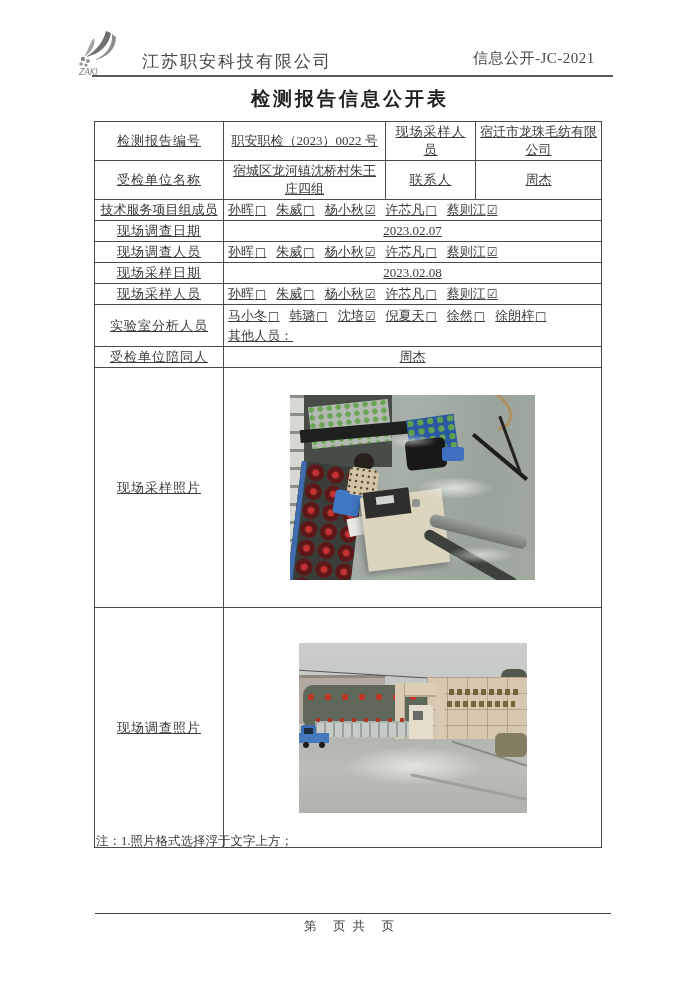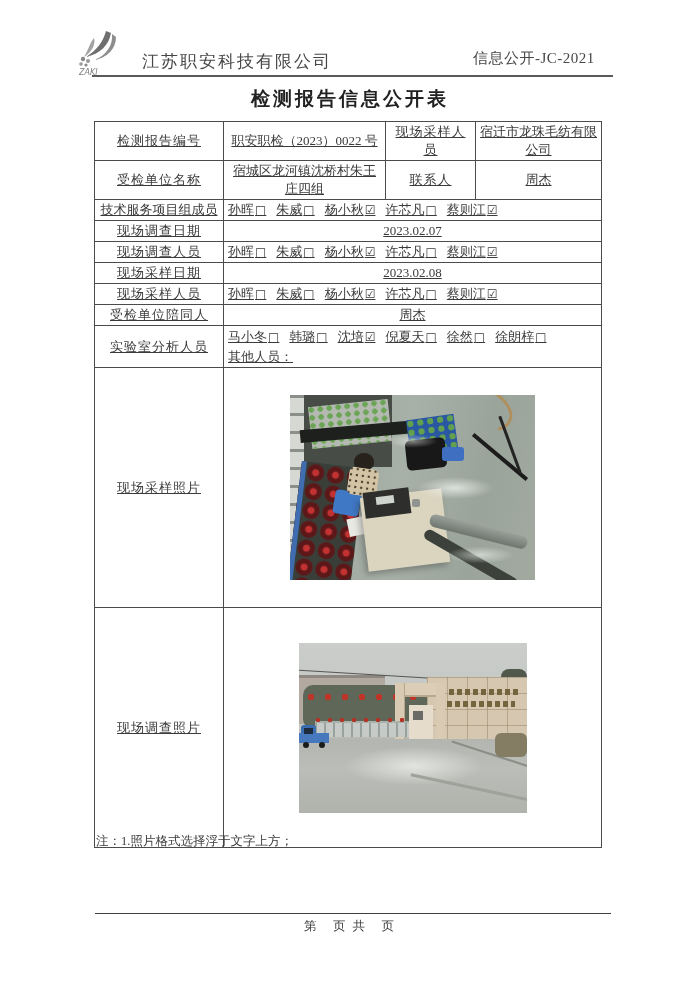--- a/index.html
+++ b/index.html
@@ -145,30 +145,30 @@
       <td class="left" colspan="3"><span class="member">孙晖<span class="cb">□</span></span><span class="member">朱威<span class="cb">□</span></span><span class="member">杨小秋<span class="cb">☑</span></span><span class="member">许芯凡<span class="cb">□</span></span><span class="member">蔡则江<span class="cb">☑</span></span></td>
     </tr>
     <tr style="height:19px">
       <td class="lab">现场采样日期</td>
       <td class="ctr" colspan="3">2023.02.08</td>
     </tr>
     <tr style="height:18px">
       <td class="lab">现场采样人员</td>
       <td class="left" colspan="3"><span class="member">孙晖<span class="cb">□</span></span><span class="member">朱威<span class="cb">□</span></span><span class="member">杨小秋<span class="cb">☑</span></span><span class="member">许芯凡<span class="cb">□</span></span><span class="member">蔡则江<span class="cb">☑</span></span></td>
     </tr>
-    <tr style="height:20px">
-      <td class="lab">受检单位陪同人</td>
-      <td class="ctr" colspan="3">周杰</td>
-    </tr>
     <tr style="height:40px">
       <td class="lab">实验室分析人员</td>
       <td class="left two-line" colspan="3">
         <div><span class="member">马小冬<span class="cb">□</span></span><span class="member">韩璐<span class="cb">□</span></span><span class="member">沈培<span class="cb">☑</span></span><span class="member">倪夏天<span class="cb">□</span></span><span class="member">徐然<span class="cb">□</span></span><span class="member">徐朗梓<span class="cb">□</span></span></div>
         <div>其他人员：</div>
       </td>
+    </tr>
+    <tr style="height:20px">
+      <td class="lab">受检单位陪同人</td>
+      <td class="ctr" colspan="3">周杰</td>
     </tr>
     <tr style="height:240px">
       <td class="lab">现场采样照片</td>
       <td class="photo-cell" colspan="3">
         <div class="photo" id="photo2">
           <div class="p2-floor"></div>
           <div class="p2-ceiling"></div>
           <div class="p2-machines-top"></div>
           <div class="p2-bottles1"></div>
           <div class="p2-arm"></div>

